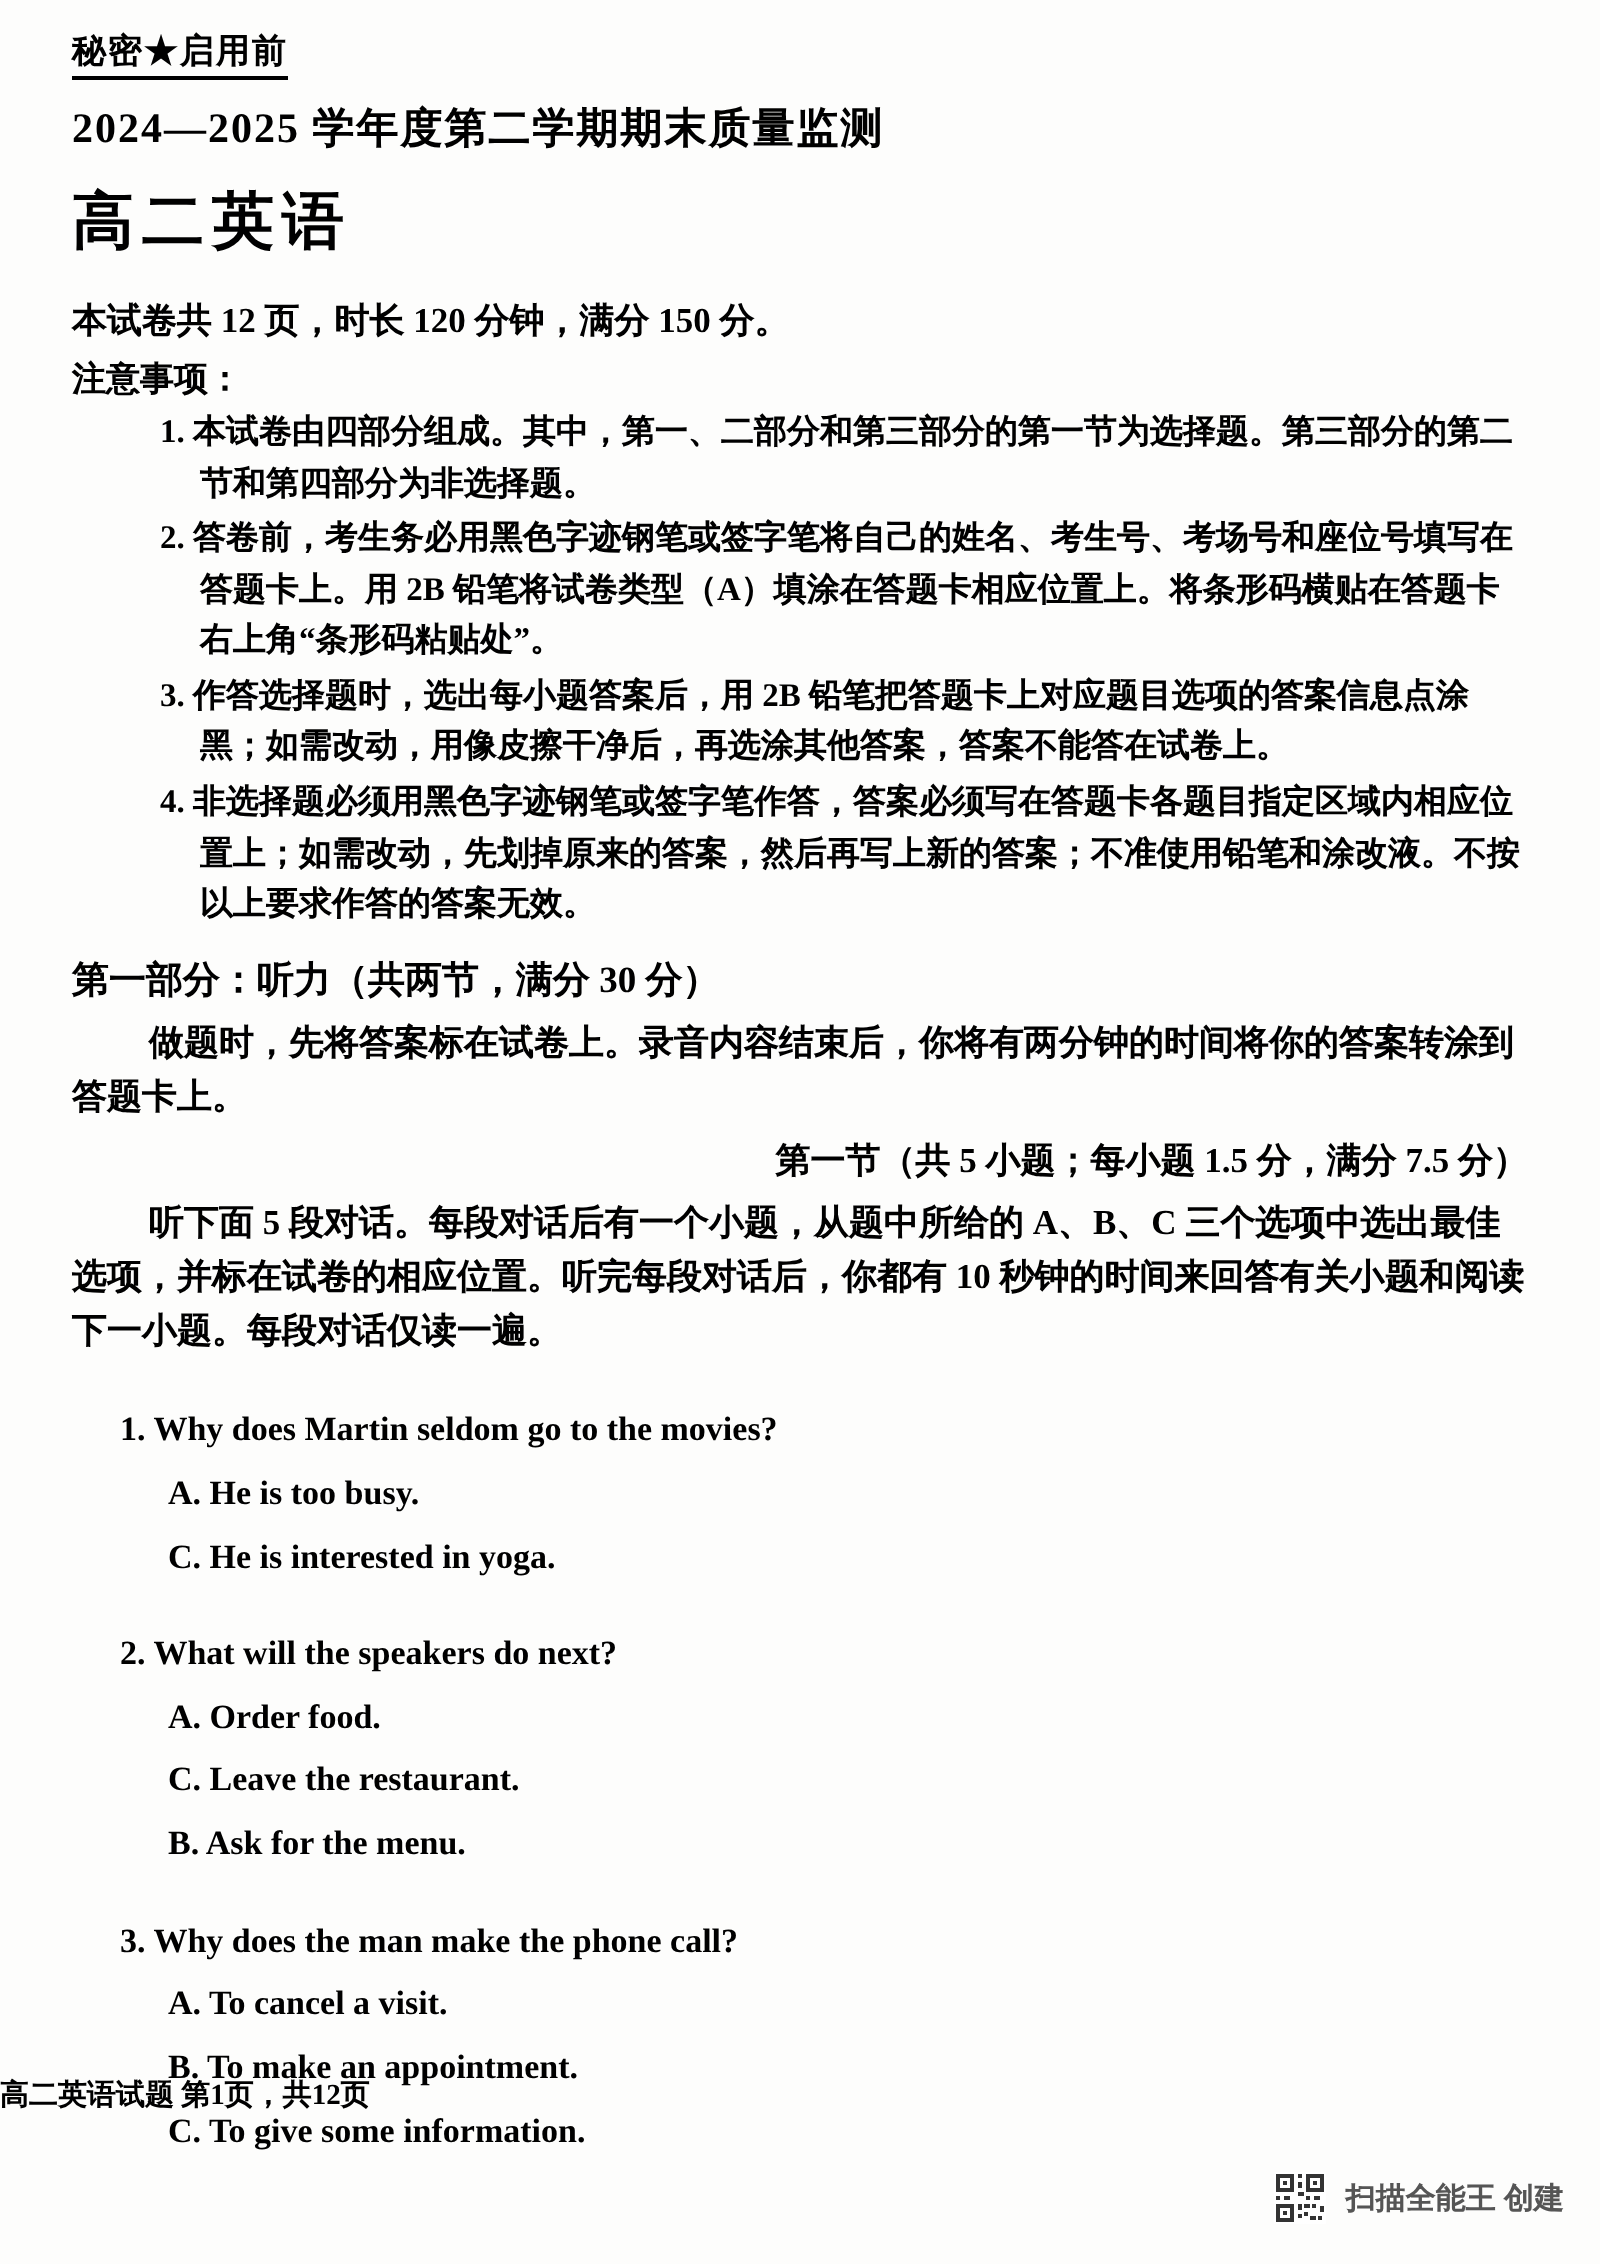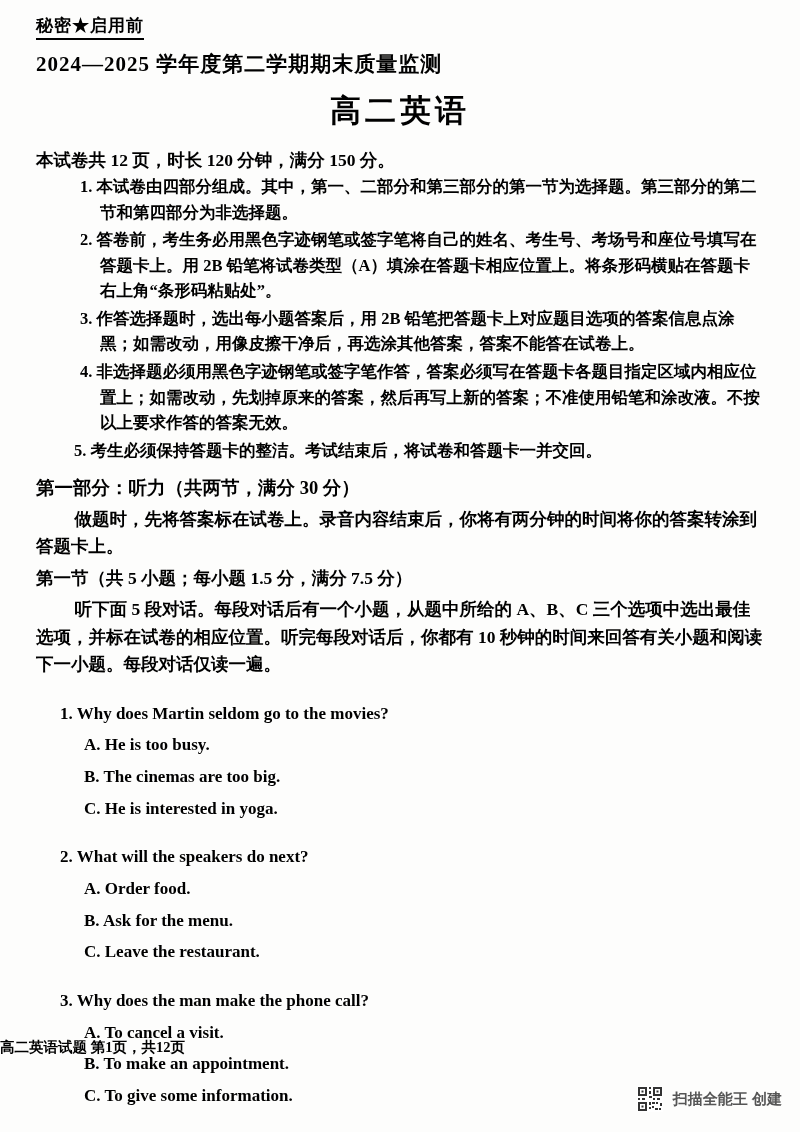--- a/index.html
+++ b/index.html
@@ -26,21 +26,20 @@
     border-bottom: 2px solid #000;
     padding-bottom: 1px;
     letter-spacing: 1px;
   }
   .session {
     font-size: 21px;
     margin-top: 10px;
     letter-spacing: 1px;
   }
   .main-title {
-    text-align: center;
     font-size: 31px;
     margin-top: 12px;
     letter-spacing: 4px;
   }
   .paper-info {
     font-size: 17.5px;
     margin-top: 16px;
   }
   .notes-header {
     font-size: 17px;
@@ -63,20 +62,21 @@
   }
   .para {
     font-size: 17.5px;
     line-height: 1.55;
     text-indent: 2.2em;
     margin-top: 6px;
   }
   .sub-heading {
     font-size: 17.5px;
     margin-top: 6px;
+    text-align: right;
   }
   .question-block {
     margin-top: 8px;
   }
   .question-line {
     font-size: 17px;
     line-height: 1.45;
     padding-left: 24px;
     margin-top: 24px;
   }
@@ -120,47 +120,46 @@
   <div>
     <span class="secret">秘密★启用前</span>
   </div>
 
   <div class="session">2024—2025 学年度第二学期期末质量监测</div>
 
   <div class="main-title">高二英语</div>
 
   <div class="paper-info">本试卷共 12 页，时长 120 分钟，满分 150 分。</div>
 
+  <div class="notes-header">注意事项：</div>
 
   <div class="note">1. 本试卷由四部分组成。其中，第一、二部分和第三部分的第一节为选择题。第三部分的第二节和第四部分为非选择题。</div>
   <div class="note">2. 答卷前，考生务必用黑色字迹钢笔或签字笔将自己的姓名、考生号、考场号和座位号填写在答题卡上。用 2B 铅笔将试卷类型（A）填涂在答题卡相应位置上。将条形码横贴在答题卡右上角“条形码粘贴处”。</div>
   <div class="note">3. 作答选择题时，选出每小题答案后，用 2B 铅笔把答题卡上对应题目选项的答案信息点涂黑；如需改动，用像皮擦干净后，再选涂其他答案，答案不能答在试卷上。</div>
   <div class="note">4. 非选择题必须用黑色字迹钢笔或签字笔作答，答案必须写在答题卡各题目指定区域内相应位置上；如需改动，先划掉原来的答案，然后再写上新的答案；不准使用铅笔和涂改液。不按以上要求作答的答案无效。</div>
-  <div class="note note-last">5. 考生必须保持答题卡的整洁。考试结束后，将试卷和答题卡一并交回。</div>
 
   <div class="section-heading">第一部分：听力（共两节，满分 30 分）</div>
 
   <div class="para">做题时，先将答案标在试卷上。录音内容结束后，你将有两分钟的时间将你的答案转涂到答题卡上。</div>
 
   <div class="sub-heading">第一节（共 5 小题；每小题 1.5 分，满分 7.5 分）</div>
 
   <div class="para">听下面 5 段对话。每段对话后有一个小题，从题中所给的 A、B、C 三个选项中选出最佳选项，并标在试卷的相应位置。听完每段对话后，你都有 10 秒钟的时间来回答有关小题和阅读下一小题。每段对话仅读一遍。</div>
 
   <div class="question-block">
     <div class="question-line">1. Why does Martin seldom go to the movies?</div>
     <div class="option-line">A. He is too busy.</div>
-    <div class="option-line">B. The cinemas are too big.</div>
     <div class="option-line">C. He is interested in yoga.</div>
   </div>
 
   <div class="question-block">
     <div class="question-line">2. What will the speakers do next?</div>
     <div class="option-line">A. Order food.</div>
+    <div class="option-line">C. Leave the restaurant.</div>
     <div class="option-line">B. Ask for the menu.</div>
-    <div class="option-line">C. Leave the restaurant.</div>
   </div>
 
   <div class="question-block">
     <div class="question-line">3. Why does the man make the phone call?</div>
     <div class="option-line">A. To cancel a visit.</div>
     <div class="option-line">B. To make an appointment.</div>
     <div class="option-line">C. To give some information.</div>
   </div>
 
   <div class="footer">高二英语试题  第1页，共12页</div>

